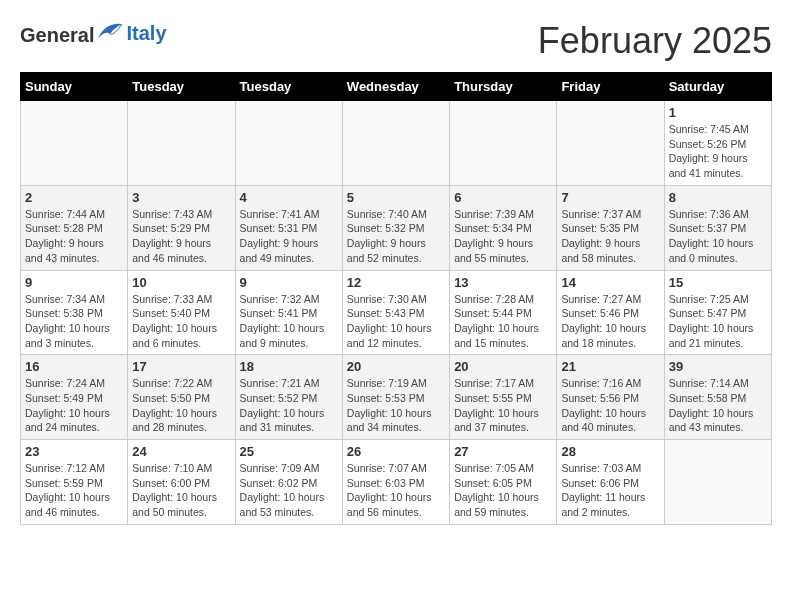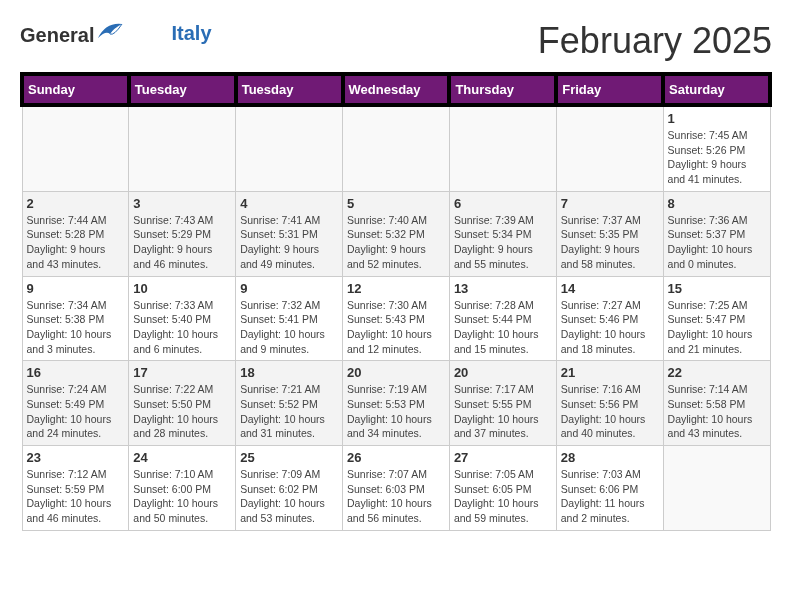--- a/index.html
+++ b/index.html
@@ -12,21 +12,20 @@
     }
     .header-section {
       display: flex;
       justify-content: space-between;
       align-items: flex-start;
       margin-bottom: 10px;
     }
     .logo {
       display: flex;
       align-items: center;
-      gap: 45px;
     }
     .logo-bird {
       width: 28px;
       height: 22px;
       margin-left: 2px;
     }
     .title-section {
       text-align: center;
     }
     .month-title {
@@ -37,26 +36,26 @@
     .subtitle {
       font-size: 16px;
       color: #555;
     }
     .calendar {
       width: 100%;
       border-collapse: collapse;
       border: 1px solid #ccc;
     }
     .calendar th {
-      background-color: #701a75;
+      background-color: #000000;
       color: #fff;
       padding: 6px 4px;
       font-size: 13px;
       text-align: left;
-      border: 4px solid #000000;
+      border: 1px solid #000000;
     }
     .calendar td {
       vertical-align: top;
       border: 1px solid #ccc;
       padding: 4px;
       width: calc(100% / 7);
       min-height: 80px;
       font-size: 11px;
       color: #333;
       background: #fff;
@@ -203,21 +202,21 @@
         </td>
         <td>
           <span class="day-number">20</span>
           <div class="day-info">Sunrise: 7:17 AM<br>Sunset: 5:55 PM<br>Daylight: 10 hours and 37 minutes.</div>
         </td>
         <td>
           <span class="day-number">21</span>
           <div class="day-info">Sunrise: 7:16 AM<br>Sunset: 5:56 PM<br>Daylight: 10 hours and 40 minutes.</div>
         </td>
         <td>
-          <span class="day-number">22</span>
+          <span class="day-number">39</span>
           <div class="day-info">Sunrise: 7:14 AM<br>Sunset: 5:58 PM<br>Daylight: 10 hours and 43 minutes.</div>
         </td>
       </tr>
       <tr>
         <td>
           <span class="day-number">23</span>
           <div class="day-info">Sunrise: 7:12 AM<br>Sunset: 5:59 PM<br>Daylight: 10 hours and 46 minutes.</div>
         </td>
         <td>
           <span class="day-number">24</span>

